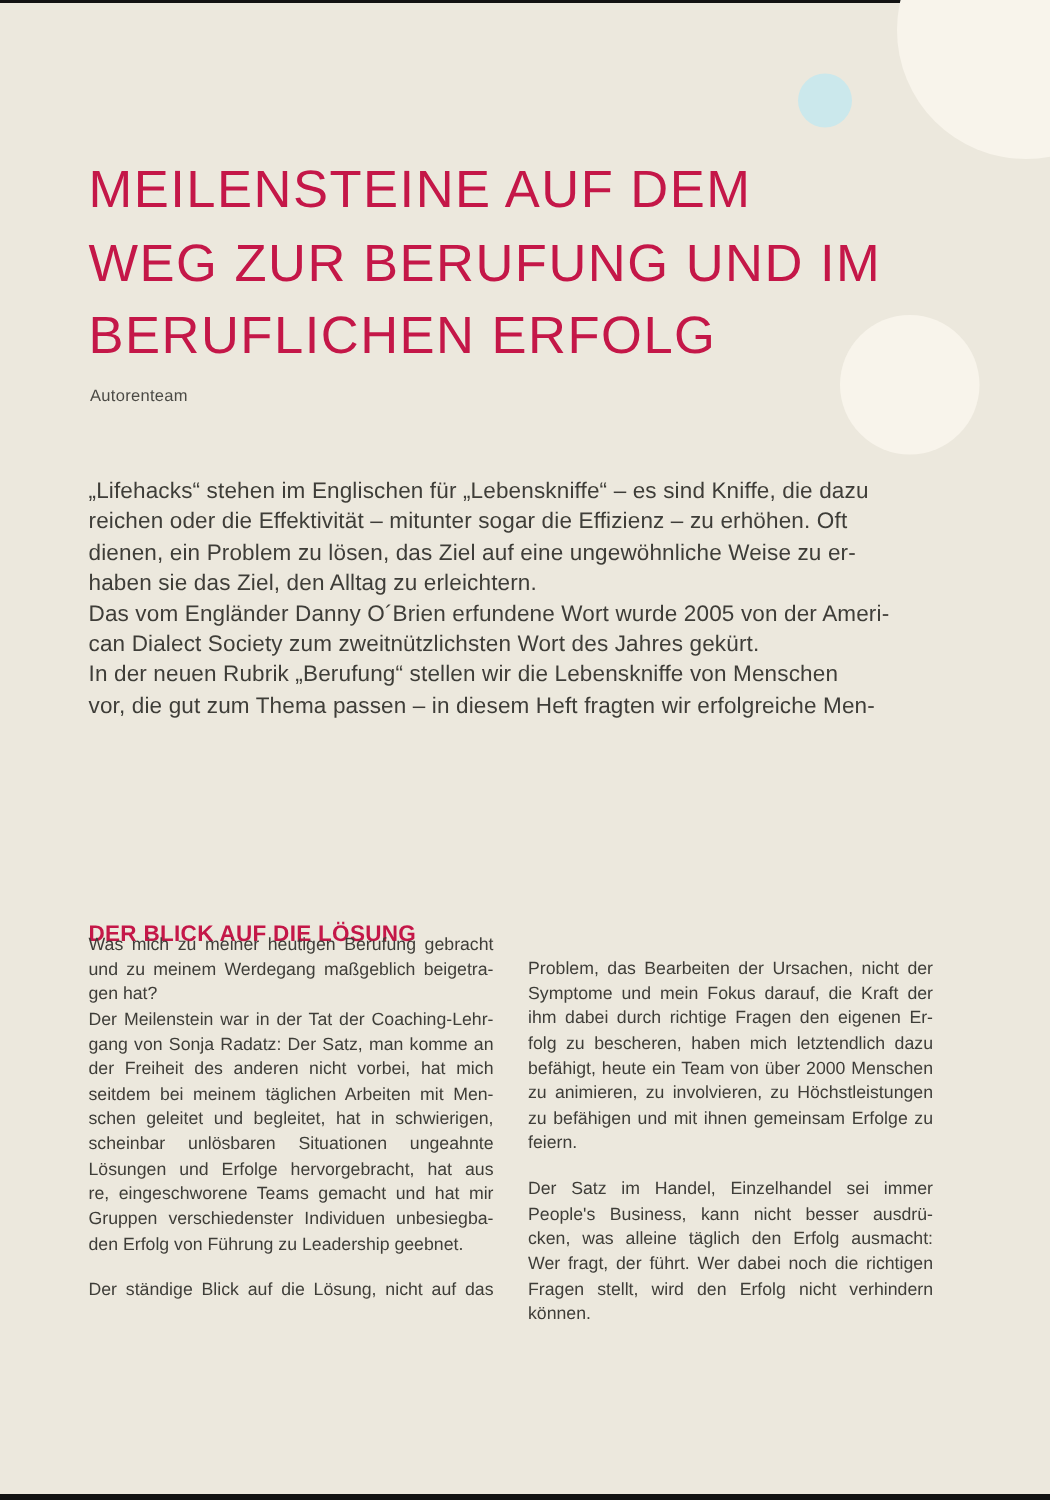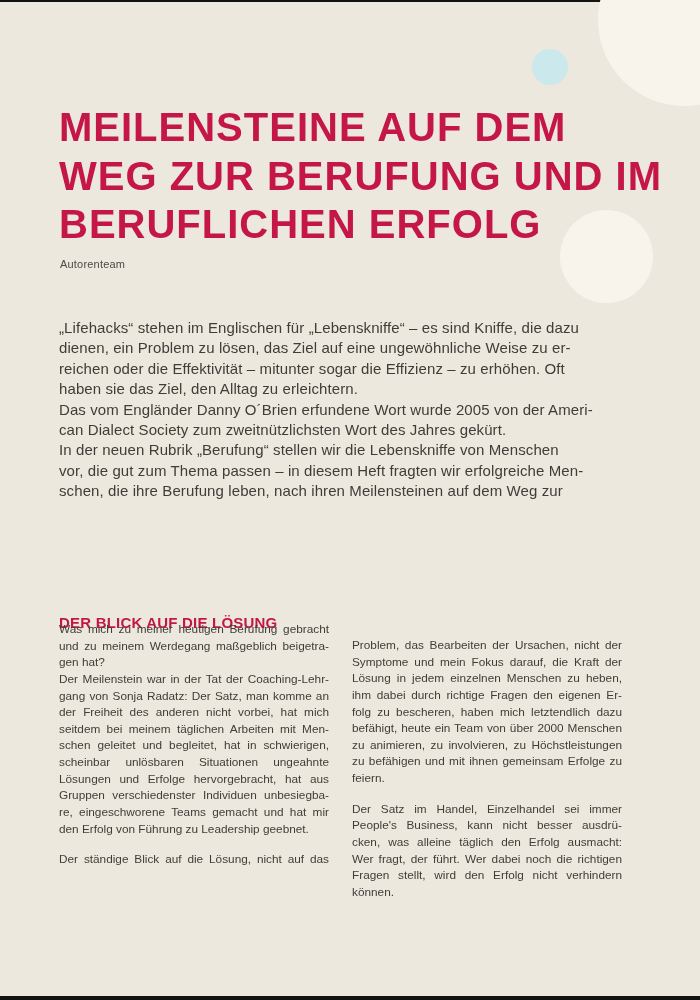--- a/index.html
+++ b/index.html
@@ -20,22 +20,22 @@
   .edge{position:absolute;left:0;right:0;background:var(--edge);}
   .edge.top{top:0;height:2px;}
   .edge.bottom{bottom:0;height:4px;}
   .circle{position:absolute;border-radius:50%;}
   .circle.big{left:598px;top:-66px;width:172px;height:172px;background:var(--cream);}
   .circle.mid{left:560px;top:210px;width:93px;height:93px;background:var(--cream);}
   .circle.blue{left:532px;top:49px;width:36px;height:36px;background:var(--blue);}
 
   .title{
     position:absolute;left:59px;top:103px;width:600px;
-    font-size:40px;line-height:48.6px;letter-spacing:1px;
-    font-weight:700;color:var(--accent);
+    font-size:35px;line-height:48.6px;letter-spacing:1px;
+    font-weight:400;color:var(--accent);
   }
   .title .ln{white-space:nowrap;}
 
   .byline{
     position:absolute;left:60px;top:256px;
     font-size:11px;line-height:17px;color:var(--byline);letter-spacing:0.2px;
   }
 
   .intro{
     position:absolute;left:59px;top:318px;width:590px;
@@ -74,60 +74,58 @@
   <h1 class="title" style="margin:0;">
       <div class="ln">MEILENSTEINE AUF DEM</div>
       <div class="ln">WEG ZUR BERUFUNG UND IM</div>
       <div class="ln">BERUFLICHEN ERFOLG</div>
     </h1>
 
   <div class="byline">Autorenteam</div>
 
   <div class="intro">
       <div class="ln">„Lifehacks“ stehen im Englischen für „Lebenskniffe“ – es sind Kniffe, die dazu</div>
+      <div class="ln">reichen oder die Effektivität – mitunter sogar die Effizienz – zu erhöhen. Oft</div>
       <div class="ln">dienen, ein Problem zu lösen, das Ziel auf eine ungewöhnliche Weise zu er-</div>
-      <div class="ln">reichen oder die Effektivität – mitunter sogar die Effizienz – zu erhöhen. Oft</div>
       <div class="ln">haben sie das Ziel, den Alltag zu erleichtern.</div>
       <div class="ln">Das vom Engländer Danny O´Brien erfundene Wort wurde 2005 von der Ameri-</div>
       <div class="ln">can Dialect Society zum zweitnützlichsten Wort des Jahres gekürt.</div>
       <div class="ln">In der neuen Rubrik „Berufung“ stellen wir die Lebenskniffe von Menschen</div>
       <div class="ln">vor, die gut zum Thema passen – in diesem Heft fragten wir erfolgreiche Men-</div>
-      <div class="ln">schen, die ihre Berufung leben, nach ihren Meilensteinen auf dem Weg zur</div>
     </div>
 
   <h2 class="section-heading" style="margin:0;">DER BLICK AUF DIE LÖSUNG</h2>
 
   <div class="col left">
     <div class="colpar">
         <div class="ln">Was mich zu meiner heutigen Berufung gebracht</div>
         <div class="ln">und zu meinem Werdegang maßgeblich beigetra-</div>
         <div class="ln">gen hat?</div>
       </div>
     <div class="colpar">
         <div class="ln">Der Meilenstein war in der Tat der Coaching-Lehr-</div>
         <div class="ln">gang von Sonja Radatz: Der Satz, man komme an</div>
         <div class="ln">der Freiheit des anderen nicht vorbei, hat mich</div>
         <div class="ln">seitdem bei meinem täglichen Arbeiten mit Men-</div>
         <div class="ln">schen geleitet und begleitet, hat in schwierigen,</div>
         <div class="ln">scheinbar unlösbaren Situationen ungeahnte</div>
         <div class="ln">Lösungen und Erfolge hervorgebracht, hat aus</div>
+        <div class="ln">re, eingeschworene Teams gemacht und hat mir</div>
         <div class="ln">Gruppen verschiedenster Individuen unbesiegba-</div>
-        <div class="ln">re, eingeschworene Teams gemacht und hat mir</div>
         <div class="ln">den Erfolg von Führung zu Leadership geebnet.</div>
       </div>
     <div class="colpar gap fill-last">
         <div class="ln">Der ständige Blick auf die Lösung, nicht auf das</div>
       </div>
   </div>
 
   <div class="col right">
     <div class="colpar">
         <div class="ln">Problem, das Bearbeiten der Ursachen, nicht der</div>
         <div class="ln">Symptome und mein Fokus darauf, die Kraft der</div>
-        <div class="ln">Lösung in jedem einzelnen Menschen zu heben,</div>
         <div class="ln">ihm dabei durch richtige Fragen den eigenen Er-</div>
         <div class="ln">folg zu bescheren, haben mich letztendlich dazu</div>
         <div class="ln">befähigt, heute ein Team von über 2000 Menschen</div>
         <div class="ln">zu animieren, zu involvieren, zu Höchstleistungen</div>
         <div class="ln">zu befähigen und mit ihnen gemeinsam Erfolge zu</div>
         <div class="ln">feiern.</div>
       </div>
     <div class="colpar gap">
         <div class="ln">Der Satz im Handel, Einzelhandel sei immer</div>
         <div class="ln">People's Business, kann nicht besser ausdrü-</div>

